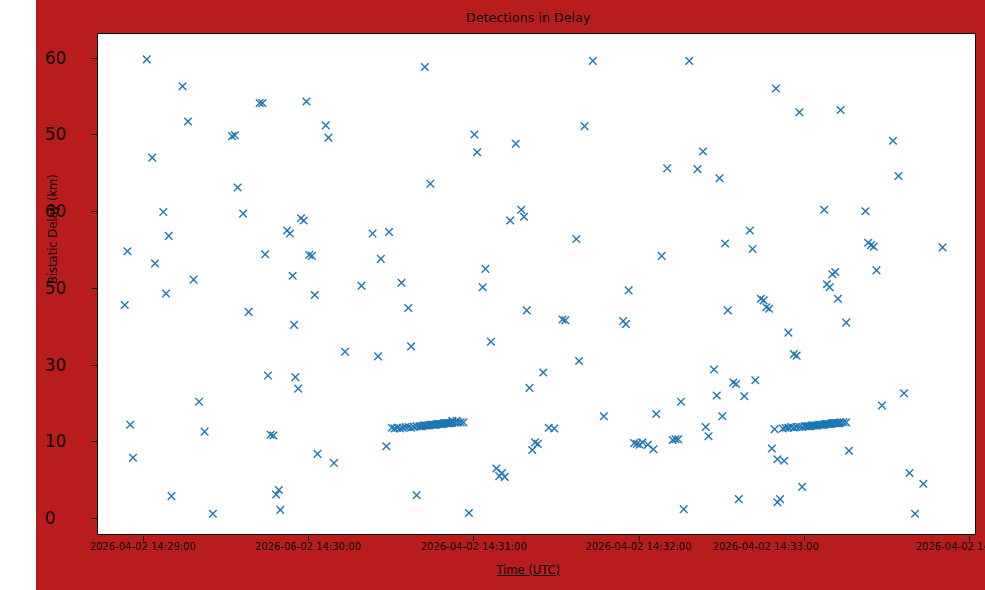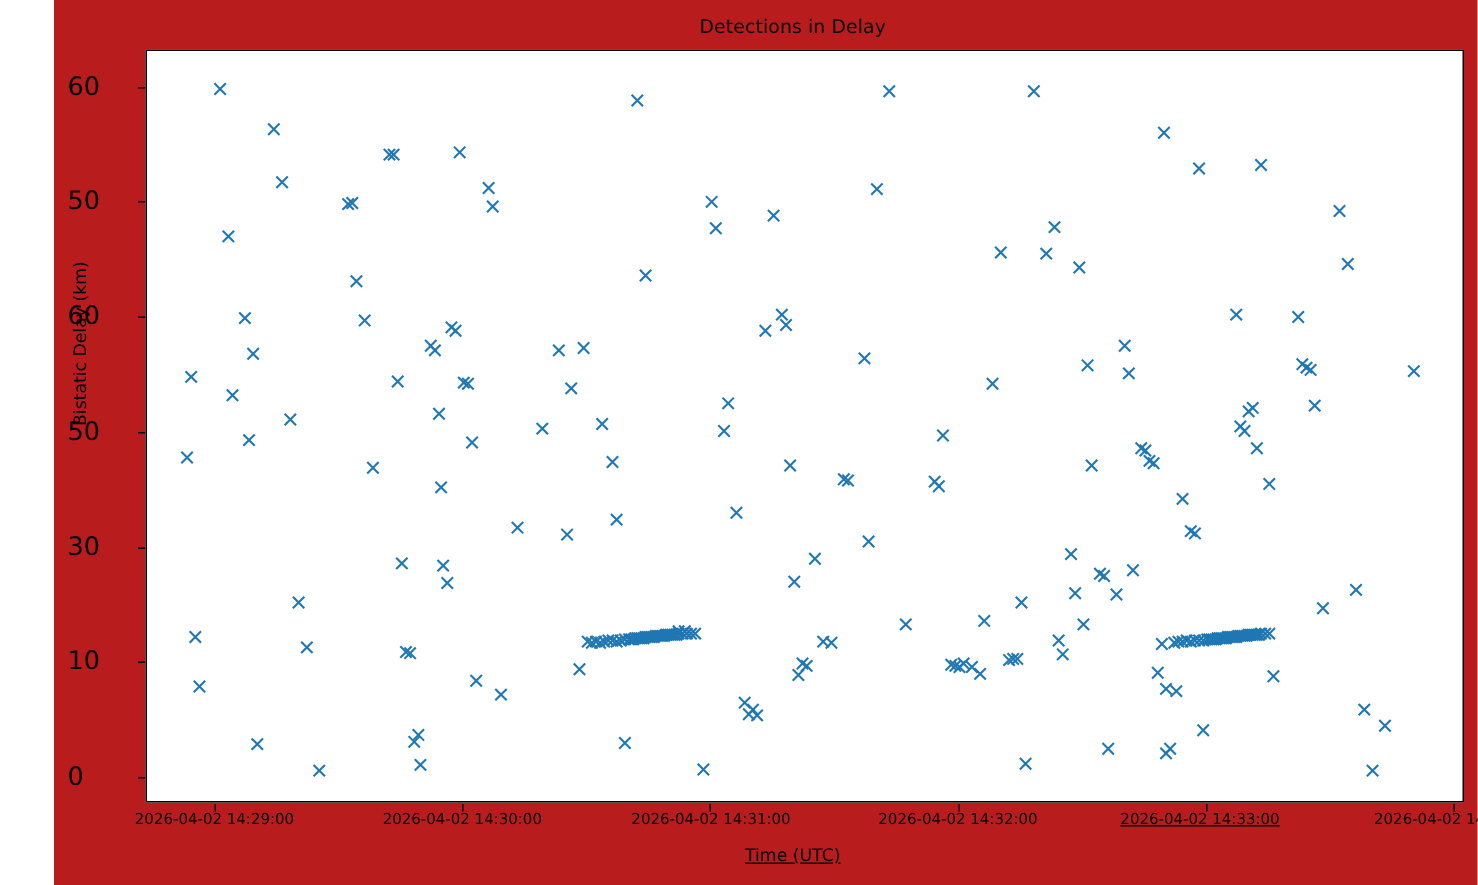--- a/index.html
+++ b/index.html
@@ -146,27 +146,27 @@
       </div>
       <div class="ytick-mark" style="top: 57.5627px;"></div>
       <div class="ytick-wrap" style="top: 57.5627px;">
         <div class="ytick-label">60</div>
       </div>
     </div>
   <div id="x-axis">
       <div class="xtick-mark" style="left: 106.988px;"></div>
       <div class="xtick-label" style="left: 106.988px;">2026-04-02 14:29:00</div>
       <div class="xtick-mark" style="left: 272.213px;"></div>
-      <div class="xtick-label" style="left: 272.213px;">2026-04-02 14:30:00</div>
+      <div class="xtick-label" style="left: 272.213px;">2026-06-02 14:30:00</div>
       <div class="xtick-mark" style="left: 437.439px;"></div>
       <div class="xtick-label" style="left: 438px;">2026-04-02 14:31:00</div>
       <div class="xtick-mark" style="left: 602.664px;"></div>
       <div class="xtick-label" style="left: 602.664px;">2026-04-02 14:32:00</div>
       <div class="xtick-mark" style="left: 767.89px;"></div>
-      <div class="xtick-label" style="left: 764px; text-decoration: underline;">2026-04-02 14:33:00</div>
+      <div class="xtick-label" style="left: 730px;">2026-04-02 14:33:00</div>
       <div class="xtick-mark" style="left: 933.116px;"></div>
       <div class="xtick-label" style="left: 933.116px;">2026-04-02 14:34:00</div>
     </div>
 
   <div id="plot-frame">
     <div id="points-layer">
         <svg width="879" height="502">
           <g>
             <path d="M22.911466165413533,267.15718654434255L30.511466165413534,274.7571865443426M22.911466165413533,274.7571865443426L30.511466165413534,267.15718654434255" class="marker" stroke="#1f77b4"></path>
             <path d="M25.66522556390977,213.4262996941896L33.26522556390977,221.02629969418962M25.66522556390977,221.02629969418962L33.26522556390977,213.4262996941896" class="marker" stroke="#1f77b4"></path>

